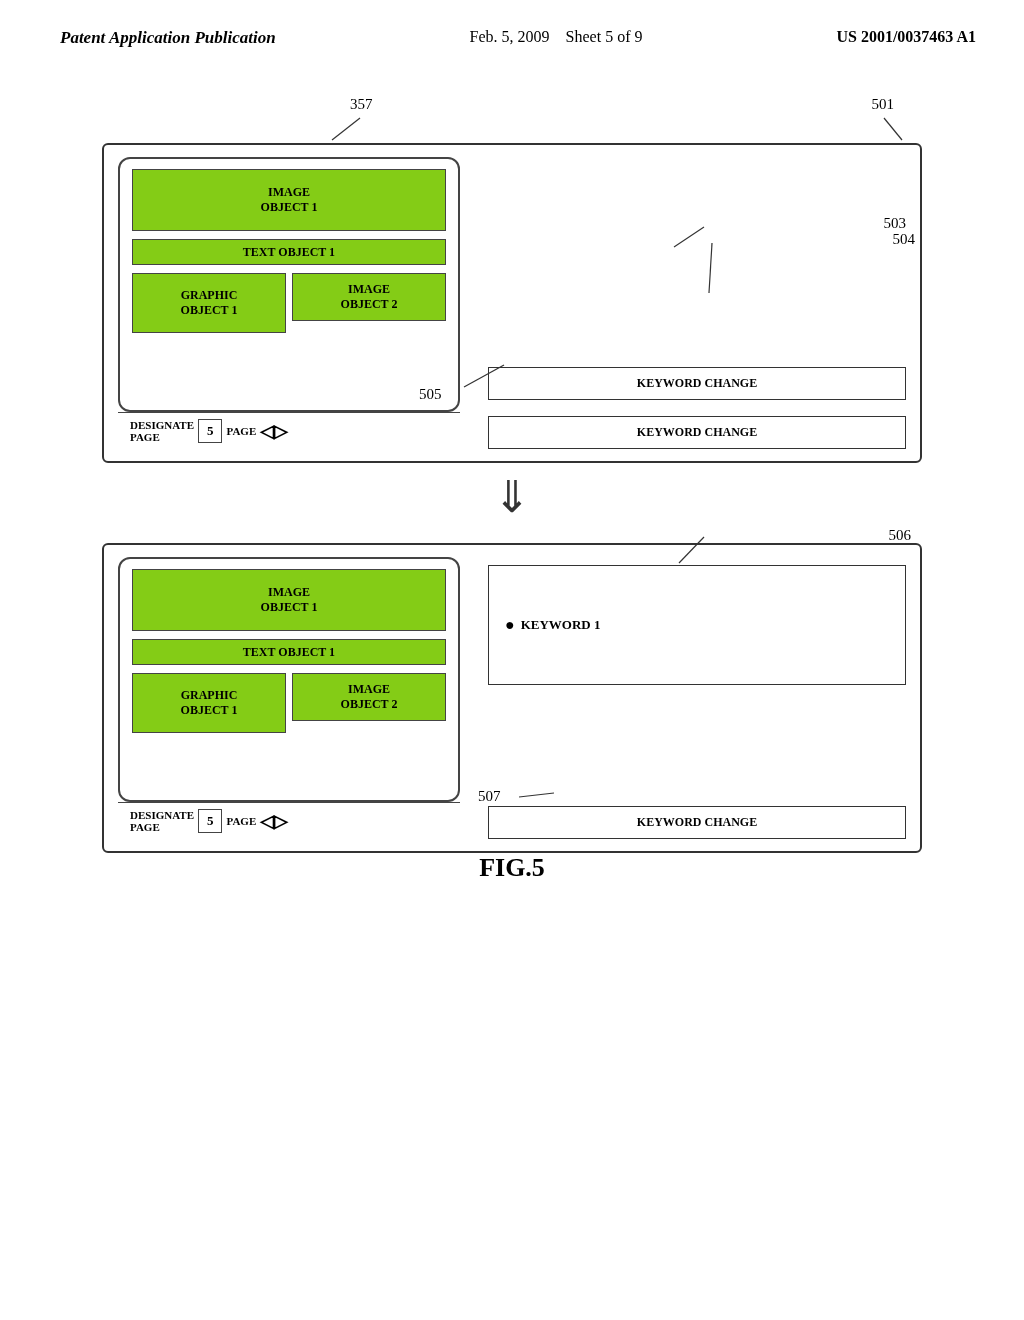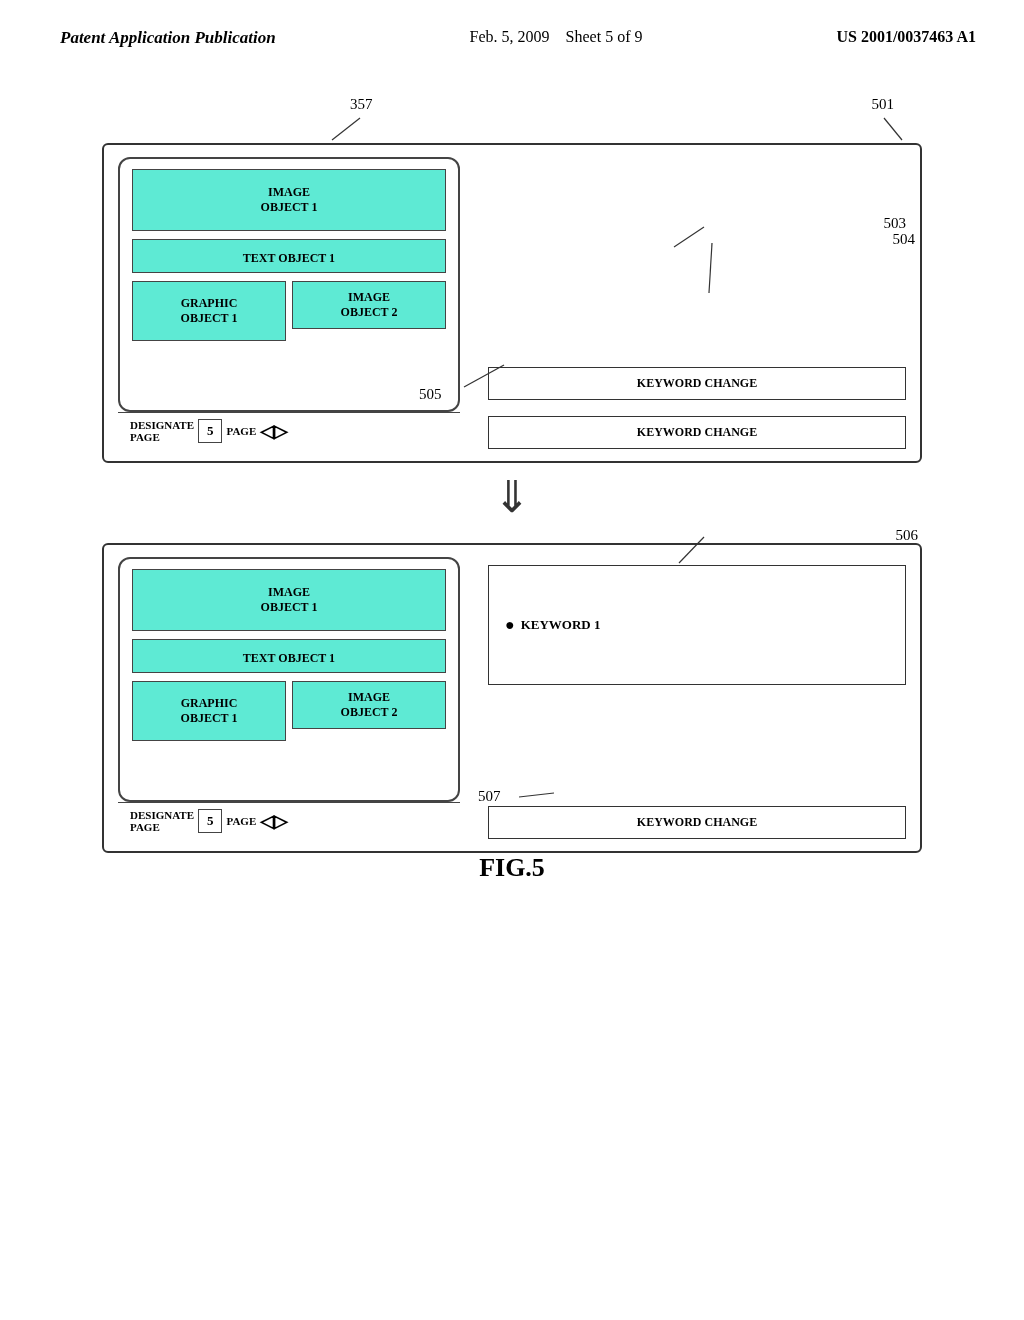--- a/index.html
+++ b/index.html
@@ -82,31 +82,30 @@
     }
 
     .obj-box {
       border: 1.5px solid #444;
       display: flex;
       align-items: center;
       justify-content: center;
       font-size: 12px;
       font-weight: bold;
       text-align: center;
-      background: #5eead4;
+      background: #84cc16;
       padding: 6px 4px;
     }
 
     .image-obj-1 {
       height: 62px;
     }
 
     .text-obj-1 {
-      height: 34px;
-      align-items: flex-end;
+      height: 26px;
     }
 
     .bottom-row {
       display: flex;
       gap: 6px;
     }
 
     .graphic-obj-1 {
       flex: 1;
       height: 60px;
@@ -360,21 +359,21 @@
           <span style="font-size:11px; font-weight:bold;">PAGE</span>
           <div class="nav-arrows">
             <span style="font-size:18px;">◁</span>
               <span style="font-size:18px;">▷</span>
           </div>
         </div>
       </div>
 
       <div class="bottom-right-panel" style="position:relative; flex-direction:column; justify-content: flex-start; padding-top:20px;">
 
-        <div style="position:absolute; right:2px; top:-18px; font-size:15px;">506</div>
+        <div style="position:absolute; right:9px; top:-18px; font-size:15px;">506</div>
         <div style="position:absolute; left:4px; bottom:46px; font-size:15px;">507</div>
 
         <svg style="position:absolute;top:0;left:0;width:100%;height:100%;overflow:visible;pointer-events:none;">
 
           <line x1="230" y1="-8" x2="205" y2="18" stroke="#333" stroke-width="1.2"></line>
 
           <line x1="45" y1="252" x2="80" y2="248" stroke="#333" stroke-width="1.2"></line>
         </svg>
 
         <div class="keyword-box" style="max-height:120px; margin-bottom:10px;">

